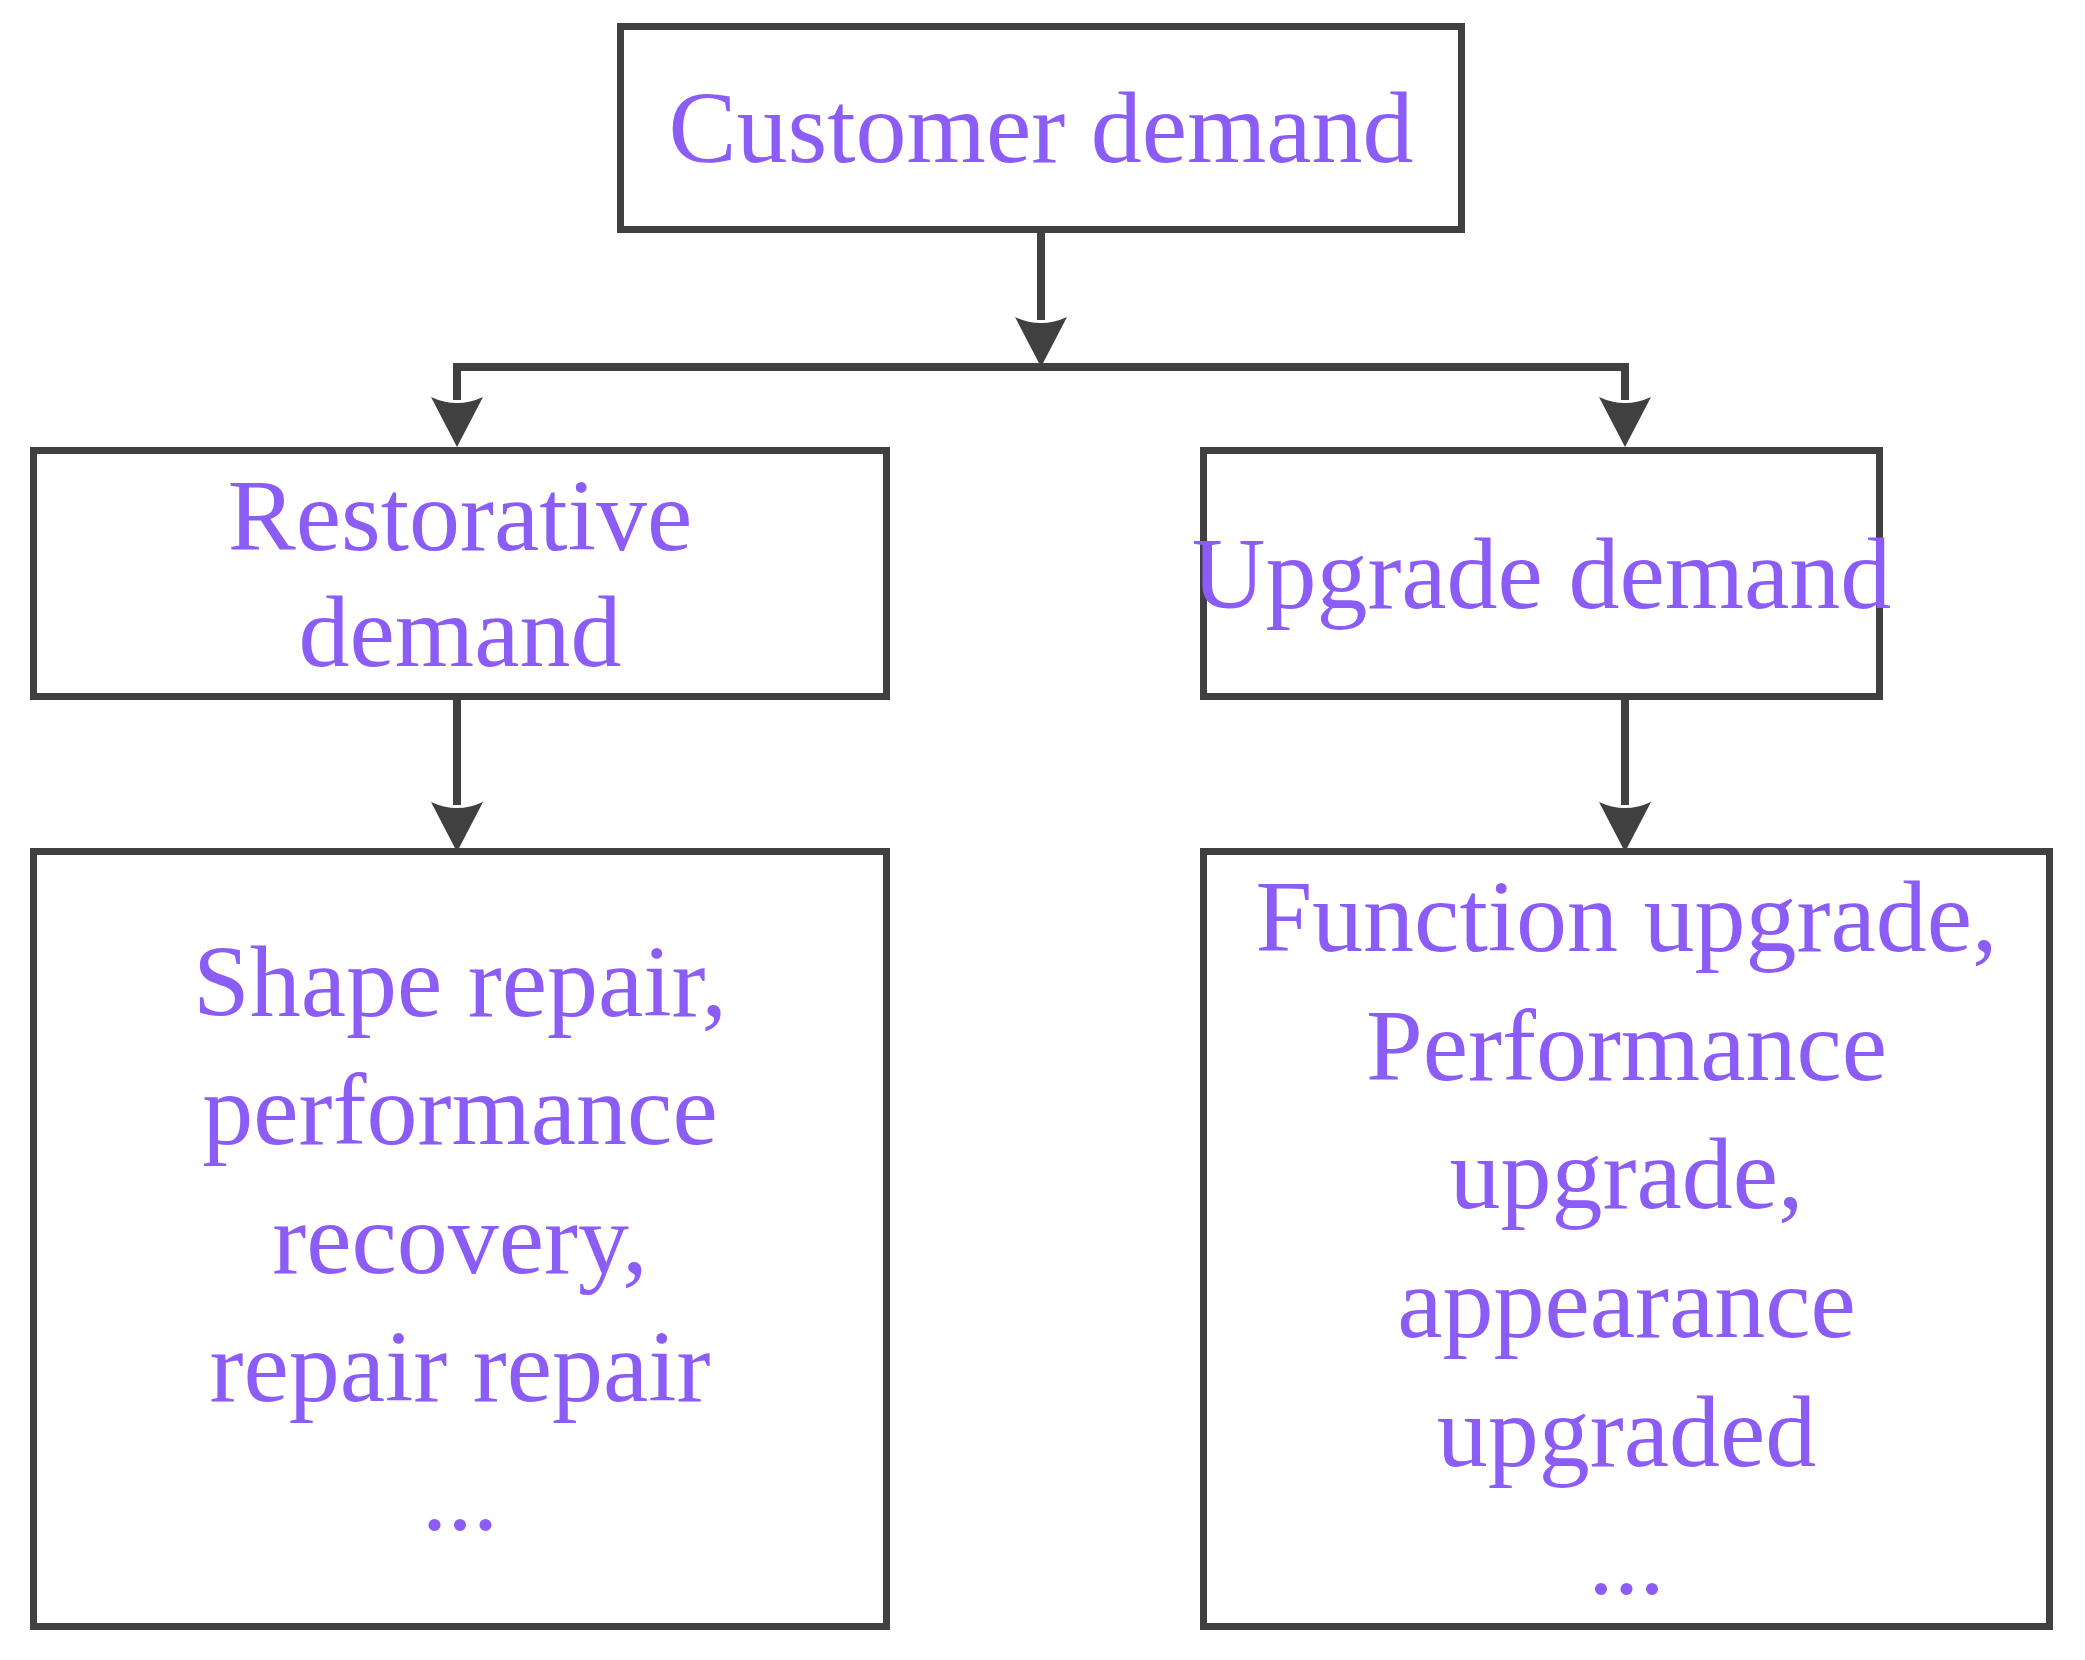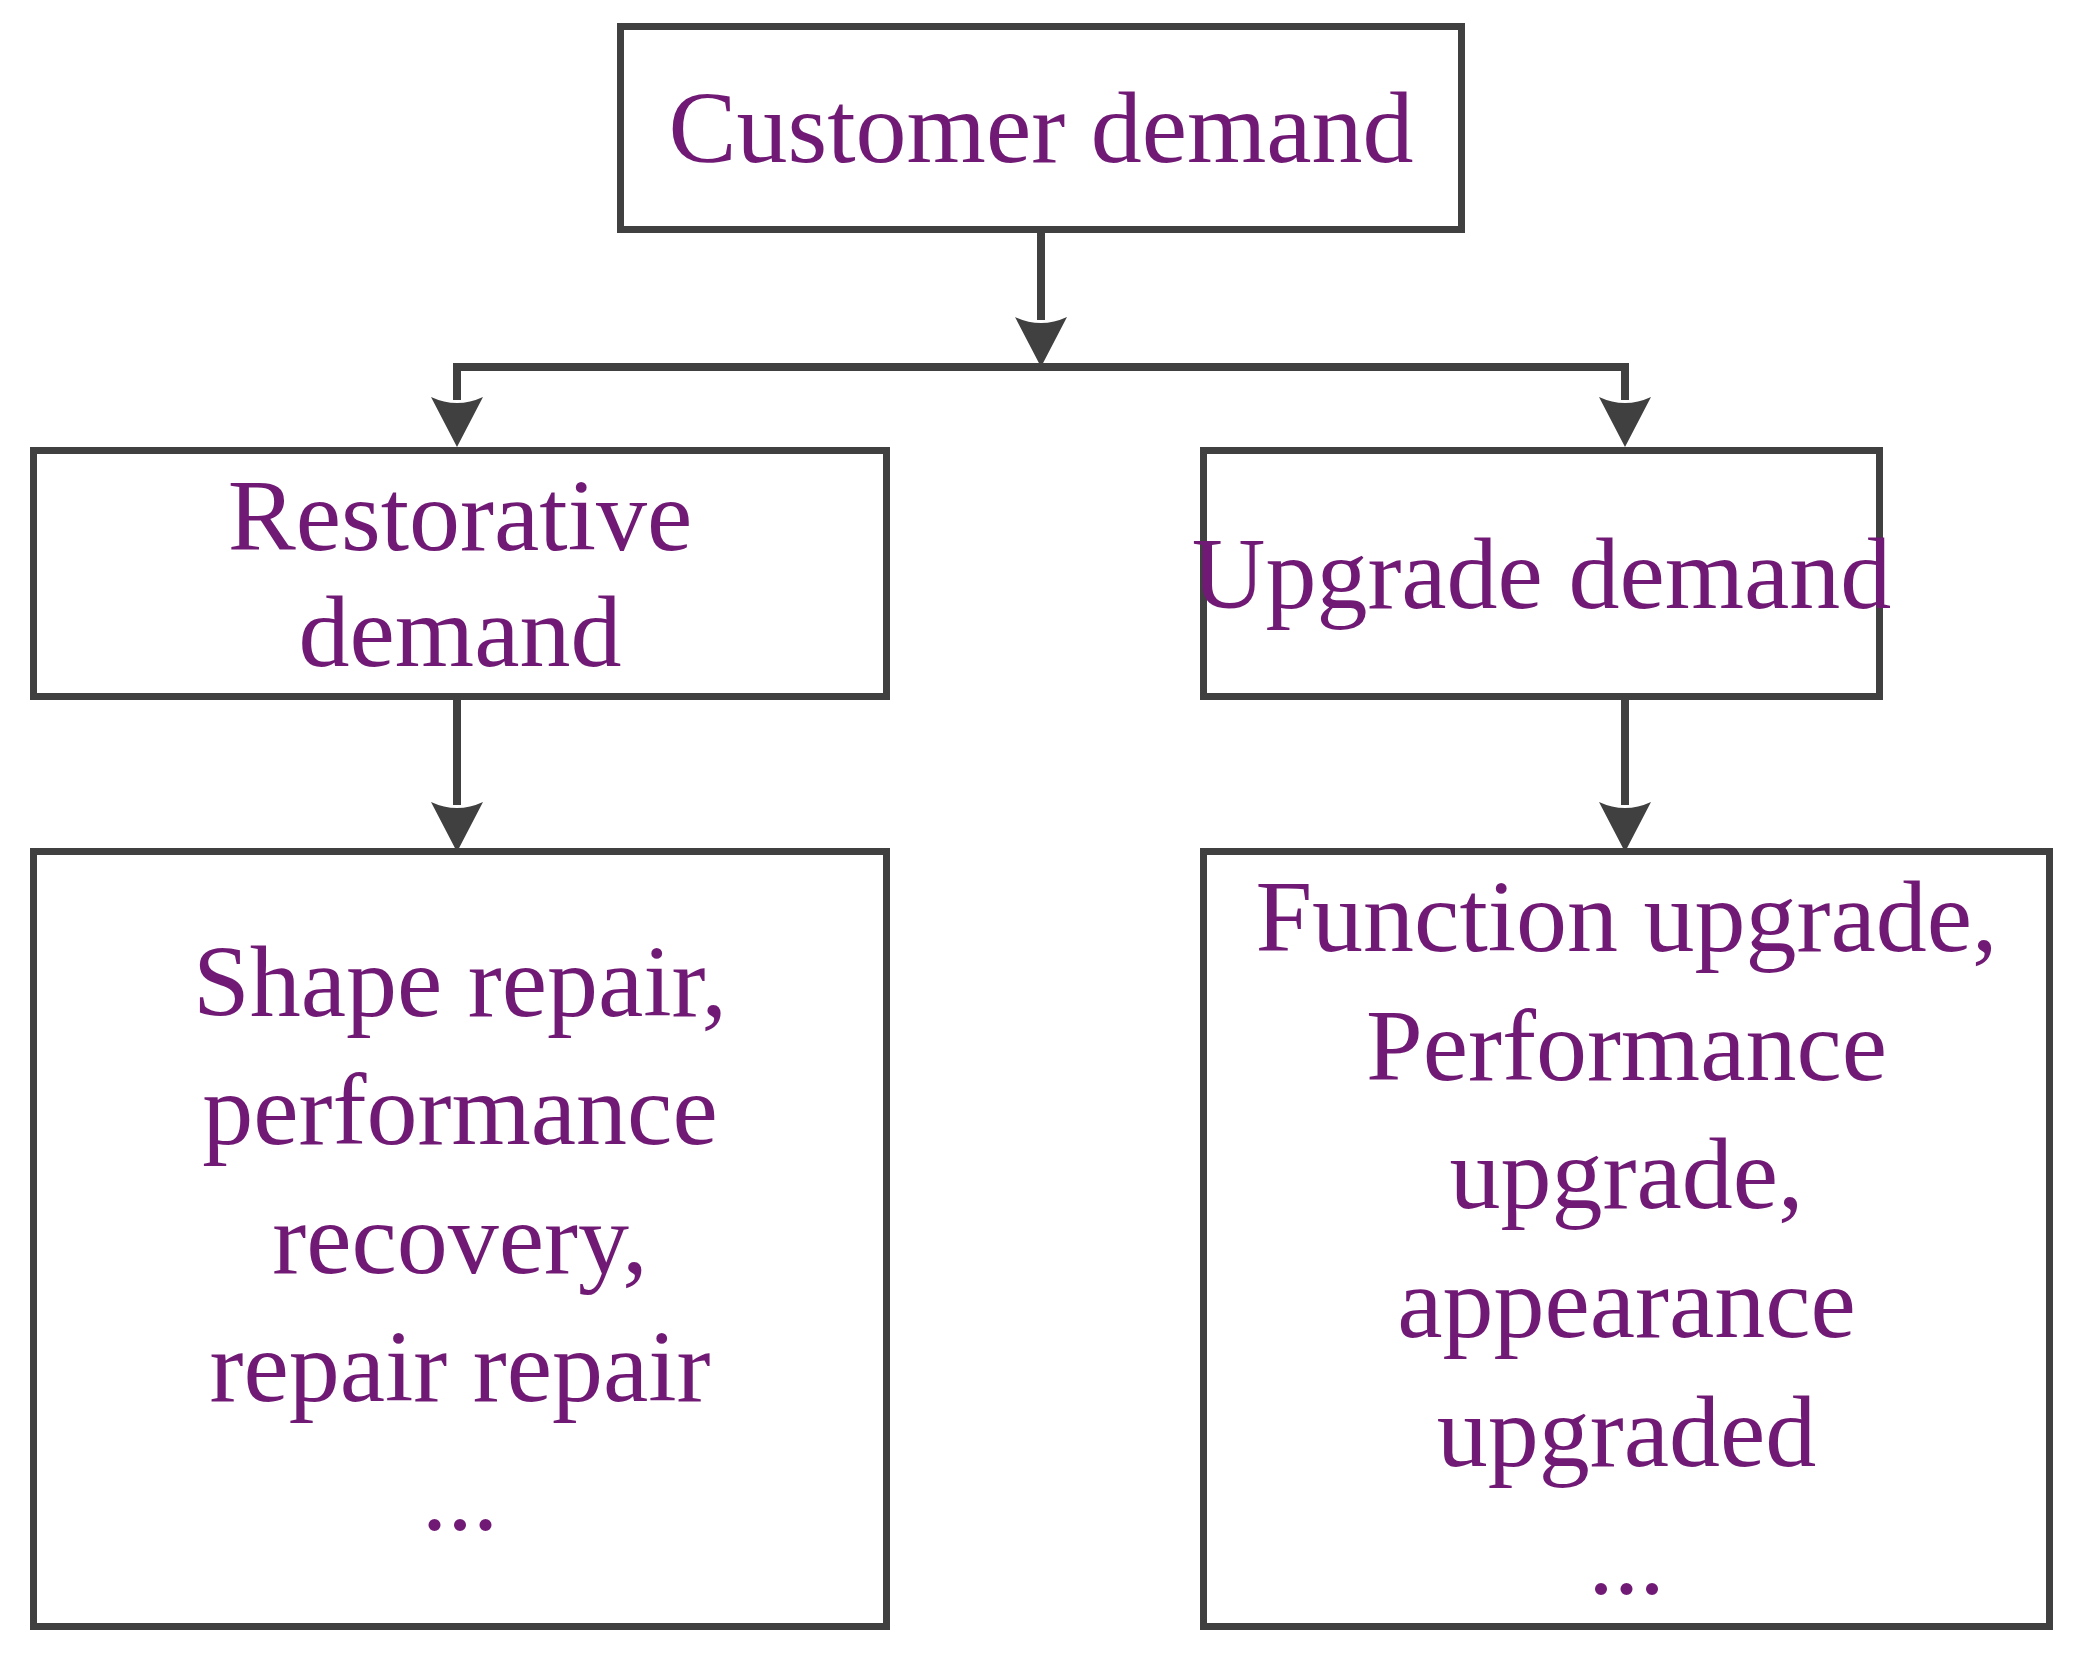--- a/index.html
+++ b/index.html
@@ -18,21 +18,21 @@
   }
   .box {
     position: absolute;
     border: 7px solid #404040;
     background: #ffffff;
     display: flex;
     flex-direction: column;
     align-items: center;
     justify-content: center;
     text-align: center;
-    color: #701a75;
+    color: #8b5cf6;
     font-size: 102px;
     box-sizing: border-box;
   }
   .box .line { white-space: nowrap; }
   .hdr .line { line-height: 1.13; }
   .det .line { line-height: 1.26; }
   #box-customer   { left: 617px;  top: 23px;  width: 848px; height: 210px; }
   #box-restorative{ left: 30px;   top: 447px; width: 860px; height: 253px; }
   #box-upgrade    { left: 1200px; top: 447px; width: 683px; height: 253px; }
   #box-rest-det   { left: 30px;   top: 848px; width: 860px; height: 782px; text-align: center; }

